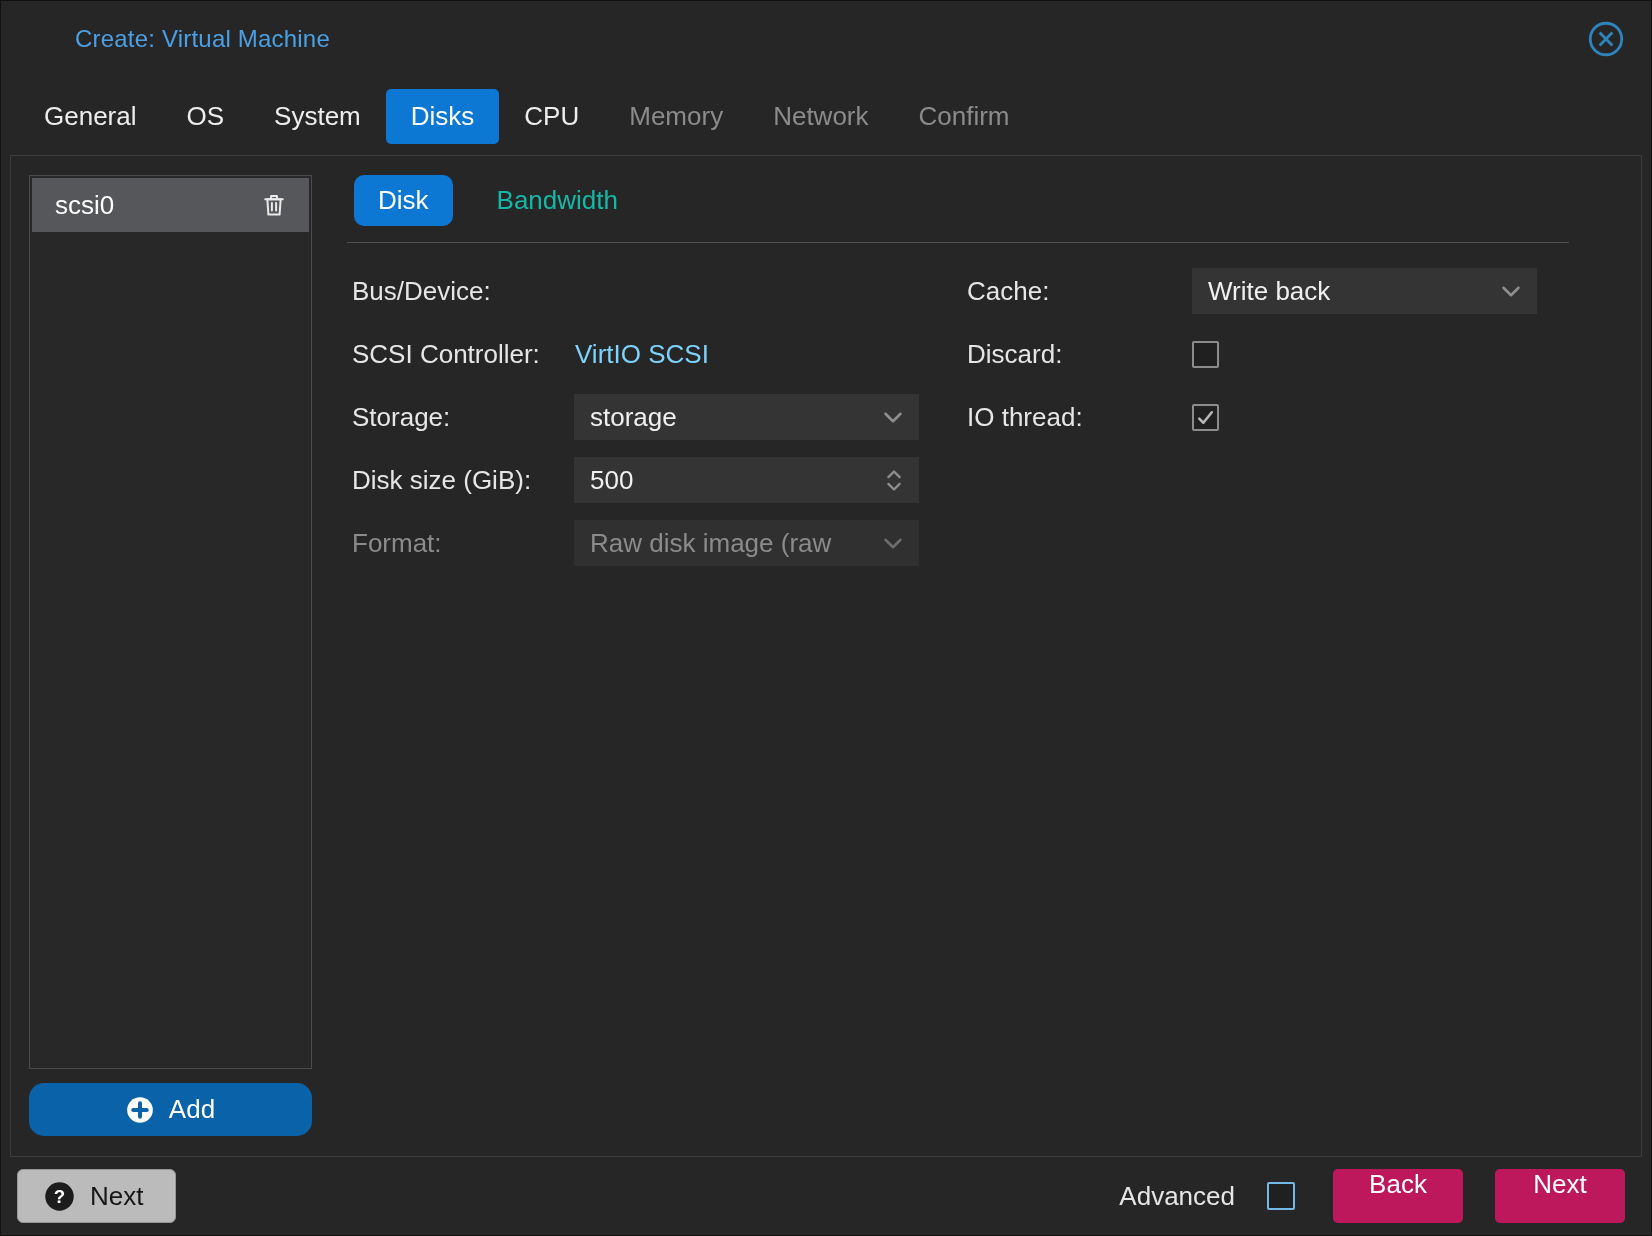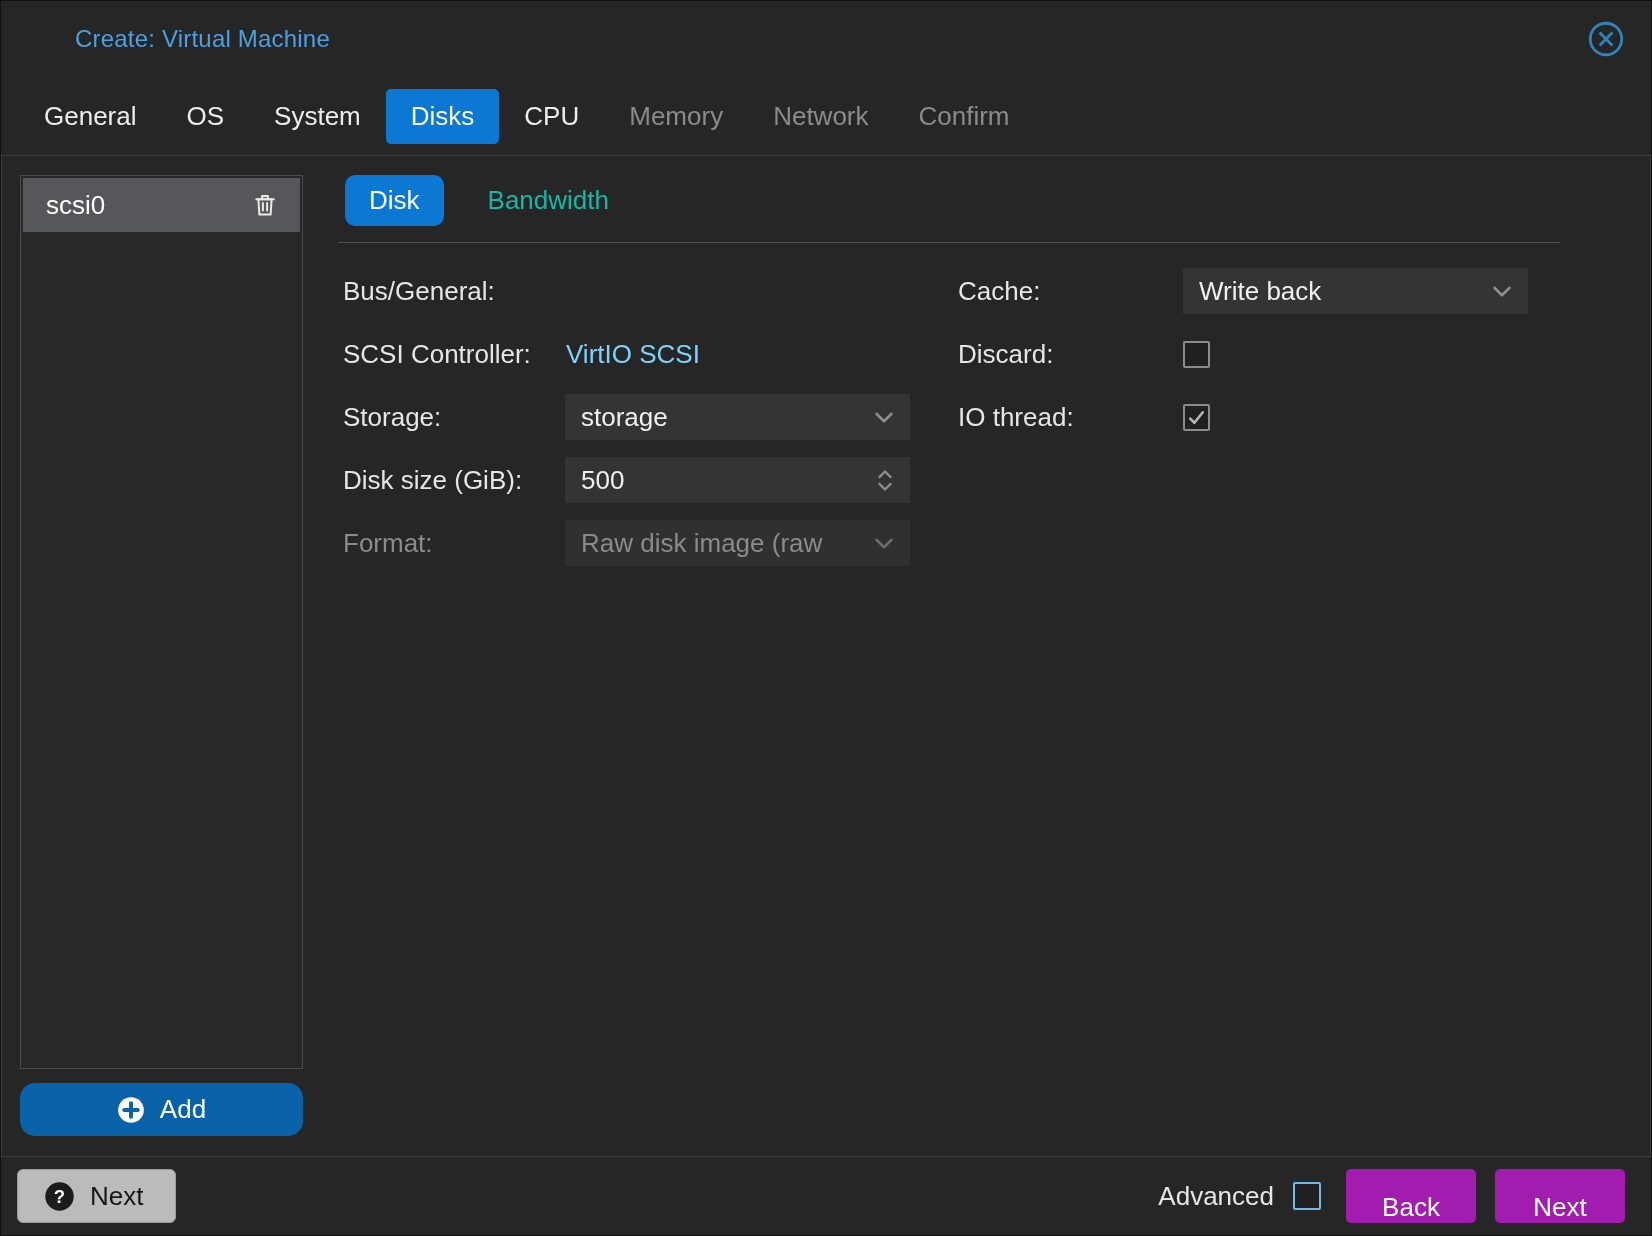--- a/index.html
+++ b/index.html
@@ -34,21 +34,21 @@
     font-size: 26px; color: #ededed;
     padding: 12px 25px; border-radius: 5px;
     white-space: nowrap; cursor: pointer;
   }
   .tab.active { background: #0d78d3; color: #ffffff; }
   .tab.disabled { color: #8b8b8b; cursor: default; }
 
   
   .body {
     flex: 1 1 auto; min-height: 0;
-    margin: 0 0;
+    margin: 0 9px;
     border: 1px solid #3c3c3c;
     display: flex;
     padding: 19px 18px 20px 18px;
     gap: 35px;
     background: #262626;
   }
 
   
   .device-col { width: 283px; flex: 0 0 283px; display: flex; flex-direction: column; }
   .device-list {
@@ -131,27 +131,27 @@
     background: #262626;
   }
   .help-btn {
     height: 54px;
     background: #bbbbbb; border: 1px solid #989898; border-radius: 6px;
     color: #161616; font-size: 26px;
     display: flex; align-items: center; gap: 15px;
     padding: 0 32px 0 26px;
     cursor: pointer;
   }
-  .footer-right { display: flex; align-items: center; gap: 19px; }
+  .footer-right { display: flex; align-items: center; gap: 32px; }
   .advanced-label { font-size: 26px; color: #e6e6e6; margin-right: 0; }
   .btn-blue {
     width: 130px; height: 54px;
-    background: #a21caf; border-radius: 5px;
+    background: #be185d; border-radius: 5px;
     color: #fff; font-size: 26px;
-    display: flex; align-items: flex-end; justify-content: center;
+    display: flex; align-items: flex-start; justify-content: center;
     cursor: pointer;
   }
   svg { display: block; }
 </style>
 </head>
 <body>
 
 <div class="dialog">
 
   <div class="titlebar">
@@ -212,21 +212,21 @@
         <div class="subtab active">Disk</div>
         <div class="subtab">Bandwidth</div>
       </div>
       <div class="subtab-divider"></div>
 
       <div class="form">
 
         <div class="form-col left-col">
 
           <div class="form-row">
-            <div class="form-label">Bus/General:</div>
+            <div class="form-label">Bus/Device:</div>
           </div>
 
           <div class="form-row">
             <div class="form-label">SCSI Controller:</div>
             <div class="static-value">VirtIO SCSI</div>
           </div>
 
           <div class="form-row">
             <div class="form-label">Storage:</div>
             <div class="field combo">

